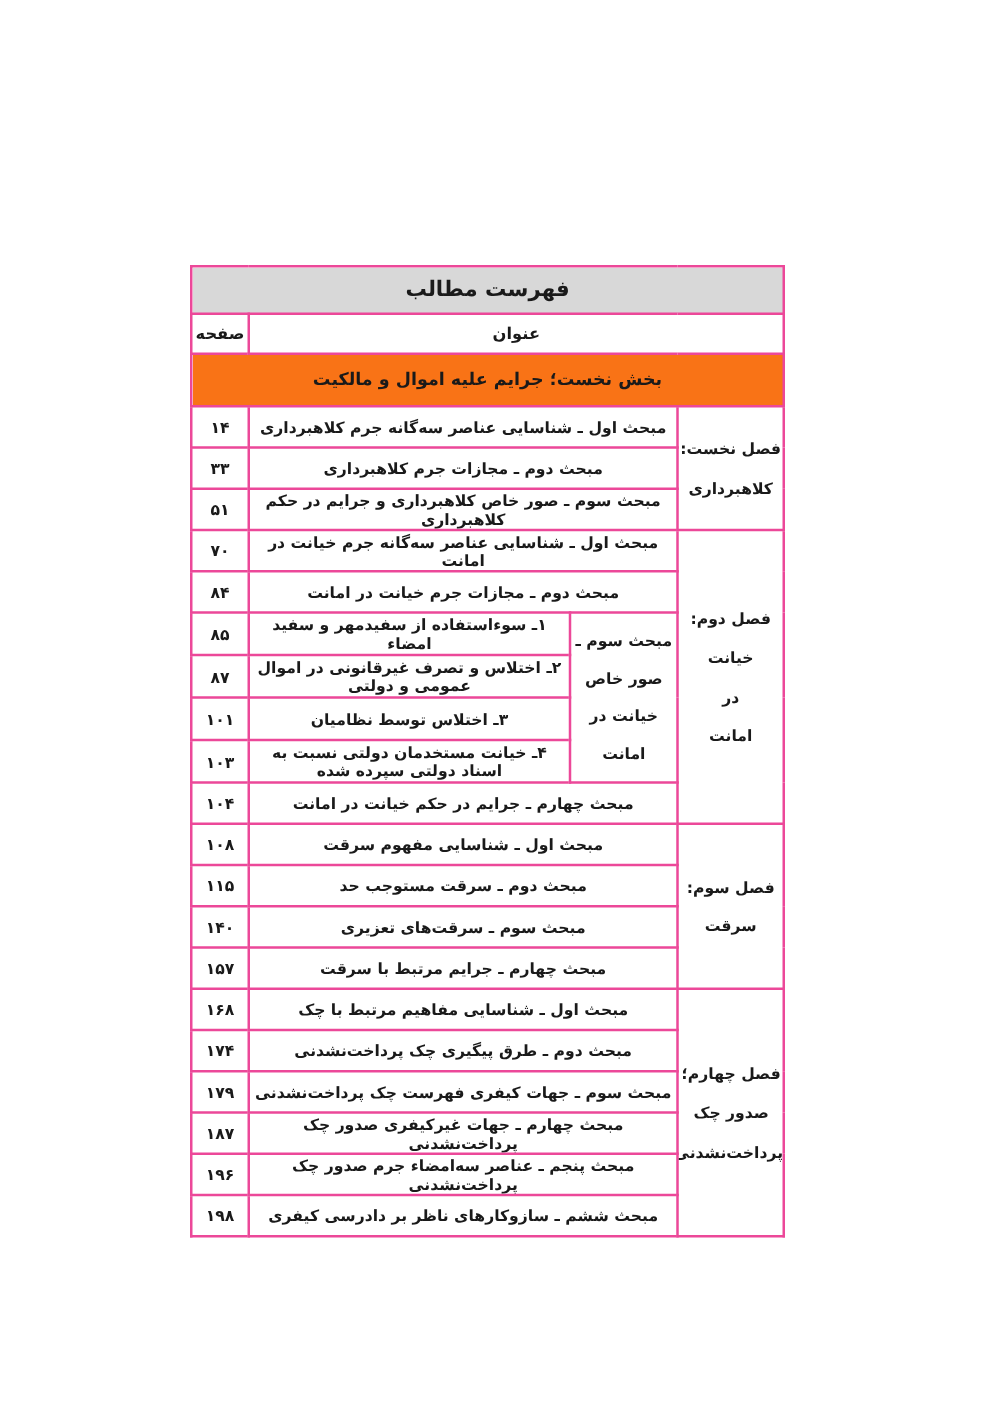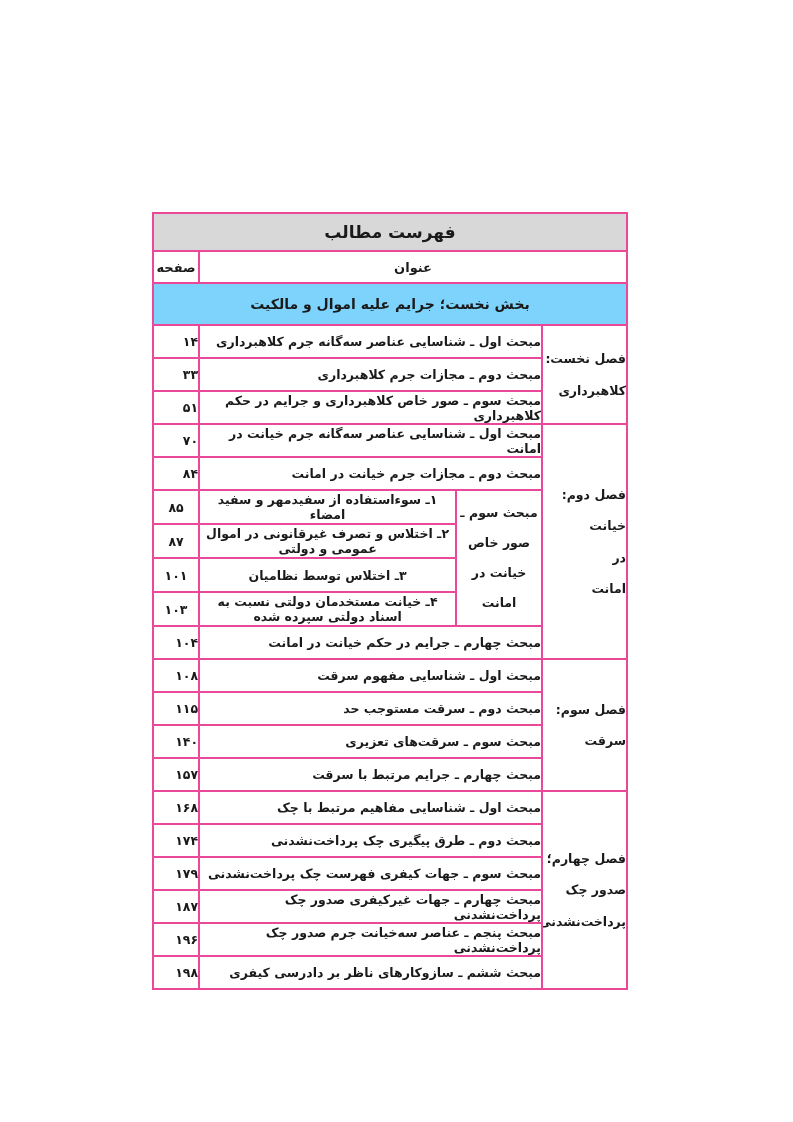--- a/index.html
+++ b/index.html
@@ -42,24 +42,24 @@
 
   tr.r-header td {
     height: 36px;
     background: #d8d8d8;
     font-size: 17px;
     letter-spacing: 0.5px;
   }
   tr.r-cols td { height: 30px; font-size: 13px; }
   tr.r-section td {
     height: 40px;
-    background: #7dd3fc;
+    background: #f97316;
     font-size: 14px;
   }
-  tr.r-entry td { height: 31px; text-align: right; }
+  tr.r-entry td { height: 31px; }
   tr.r-entry-sub td { height: 32px; margin-left: 16px; }
 
   td.cell-title {
     text-align: right;
     padding-right: 14px;
     padding-left: 6px;
     font-size: 13px;
     margin-top: 40px;
   }
   td.cell-title-sub {
@@ -188,21 +188,21 @@
     </tr>
     <tr class="r-entry">
       <td class="cell-title" colspan="2">مبحث سوم ـ جهات کیفری فهرست چک پرداخت‌نشدنی</td>
       <td class="cell-page">۱۷۹</td>
     </tr>
     <tr class="r-entry">
       <td class="cell-title" colspan="2">مبحث چهارم ـ جهات غیرکیفری صدور چک پرداخت‌نشدنی</td>
       <td class="cell-page">۱۸۷</td>
     </tr>
     <tr class="r-entry">
-      <td class="cell-title" colspan="2">مبحث پنجم ـ عناصر سه‌خیانت جرم صدور چک پرداخت‌نشدنی</td>
+      <td class="cell-title" colspan="2">مبحث پنجم ـ عناصر سه‌امضاء جرم صدور چک پرداخت‌نشدنی</td>
       <td class="cell-page">۱۹۶</td>
     </tr>
     <tr class="r-entry">
       <td class="cell-title" colspan="2">مبحث ششم ـ سازوکارهای ناظر بر دادرسی کیفری</td>
       <td class="cell-page">۱۹۸</td>
     </tr>
   </tbody>
     </table>
 </div>
 

